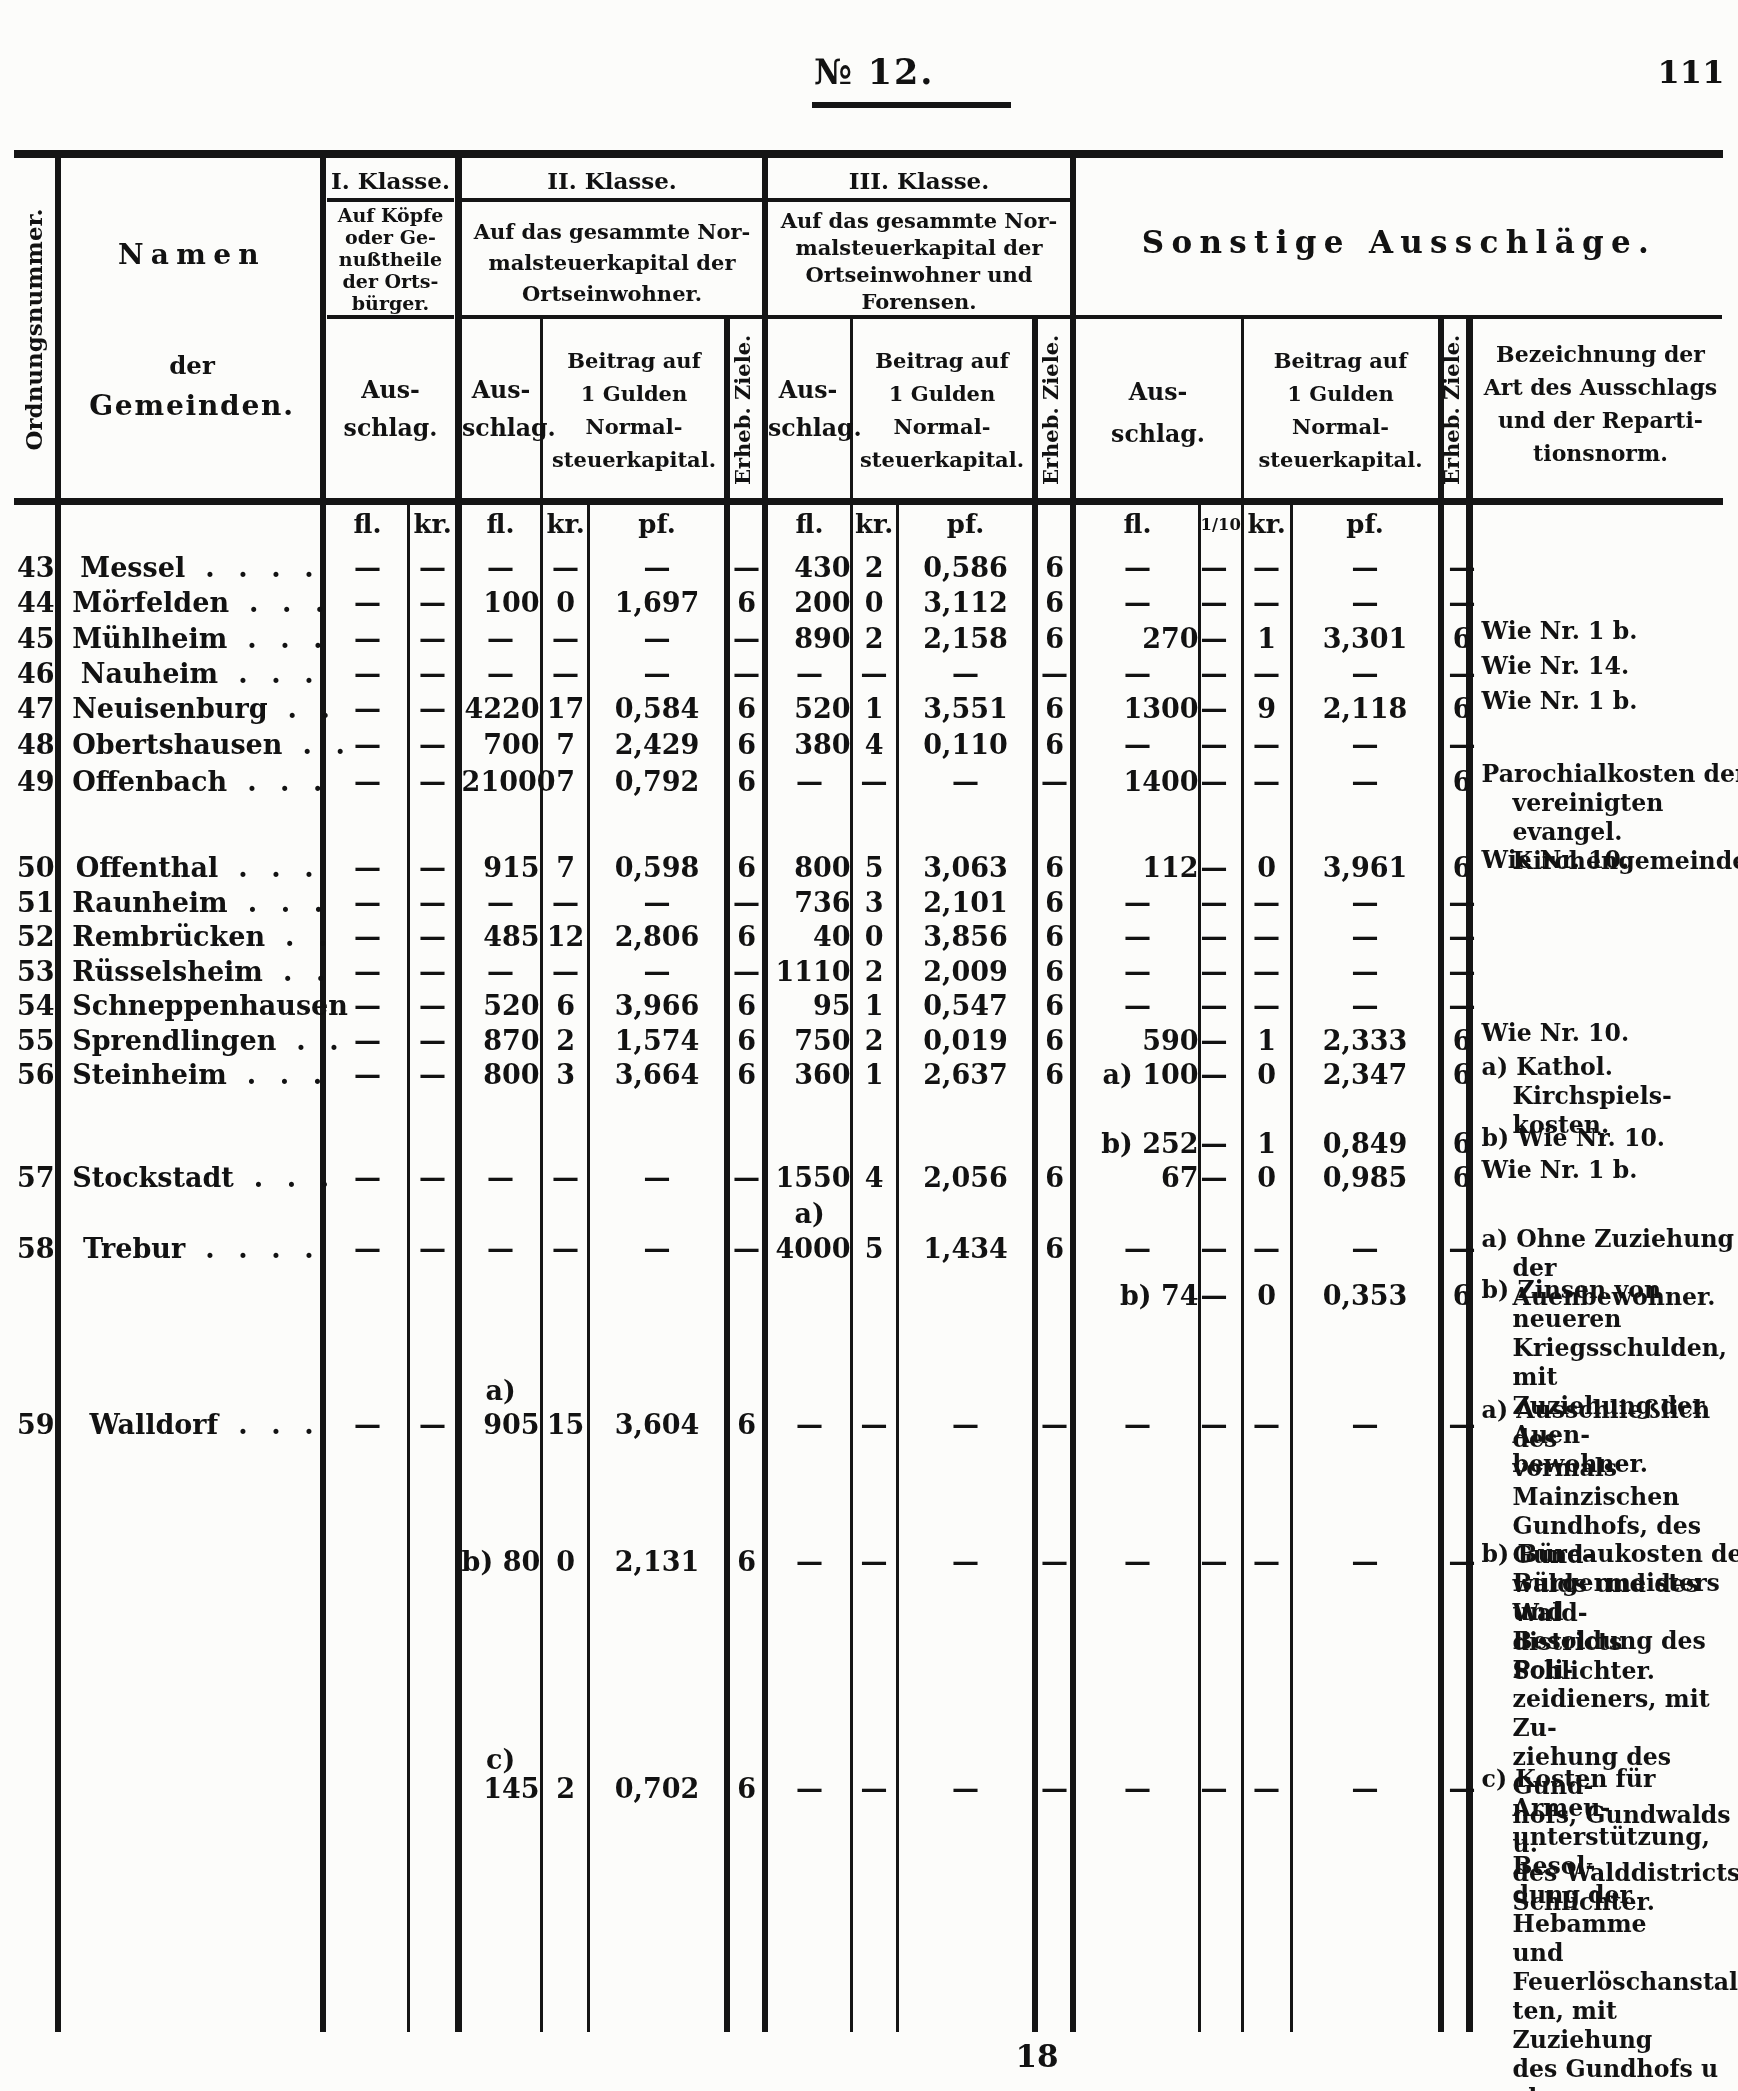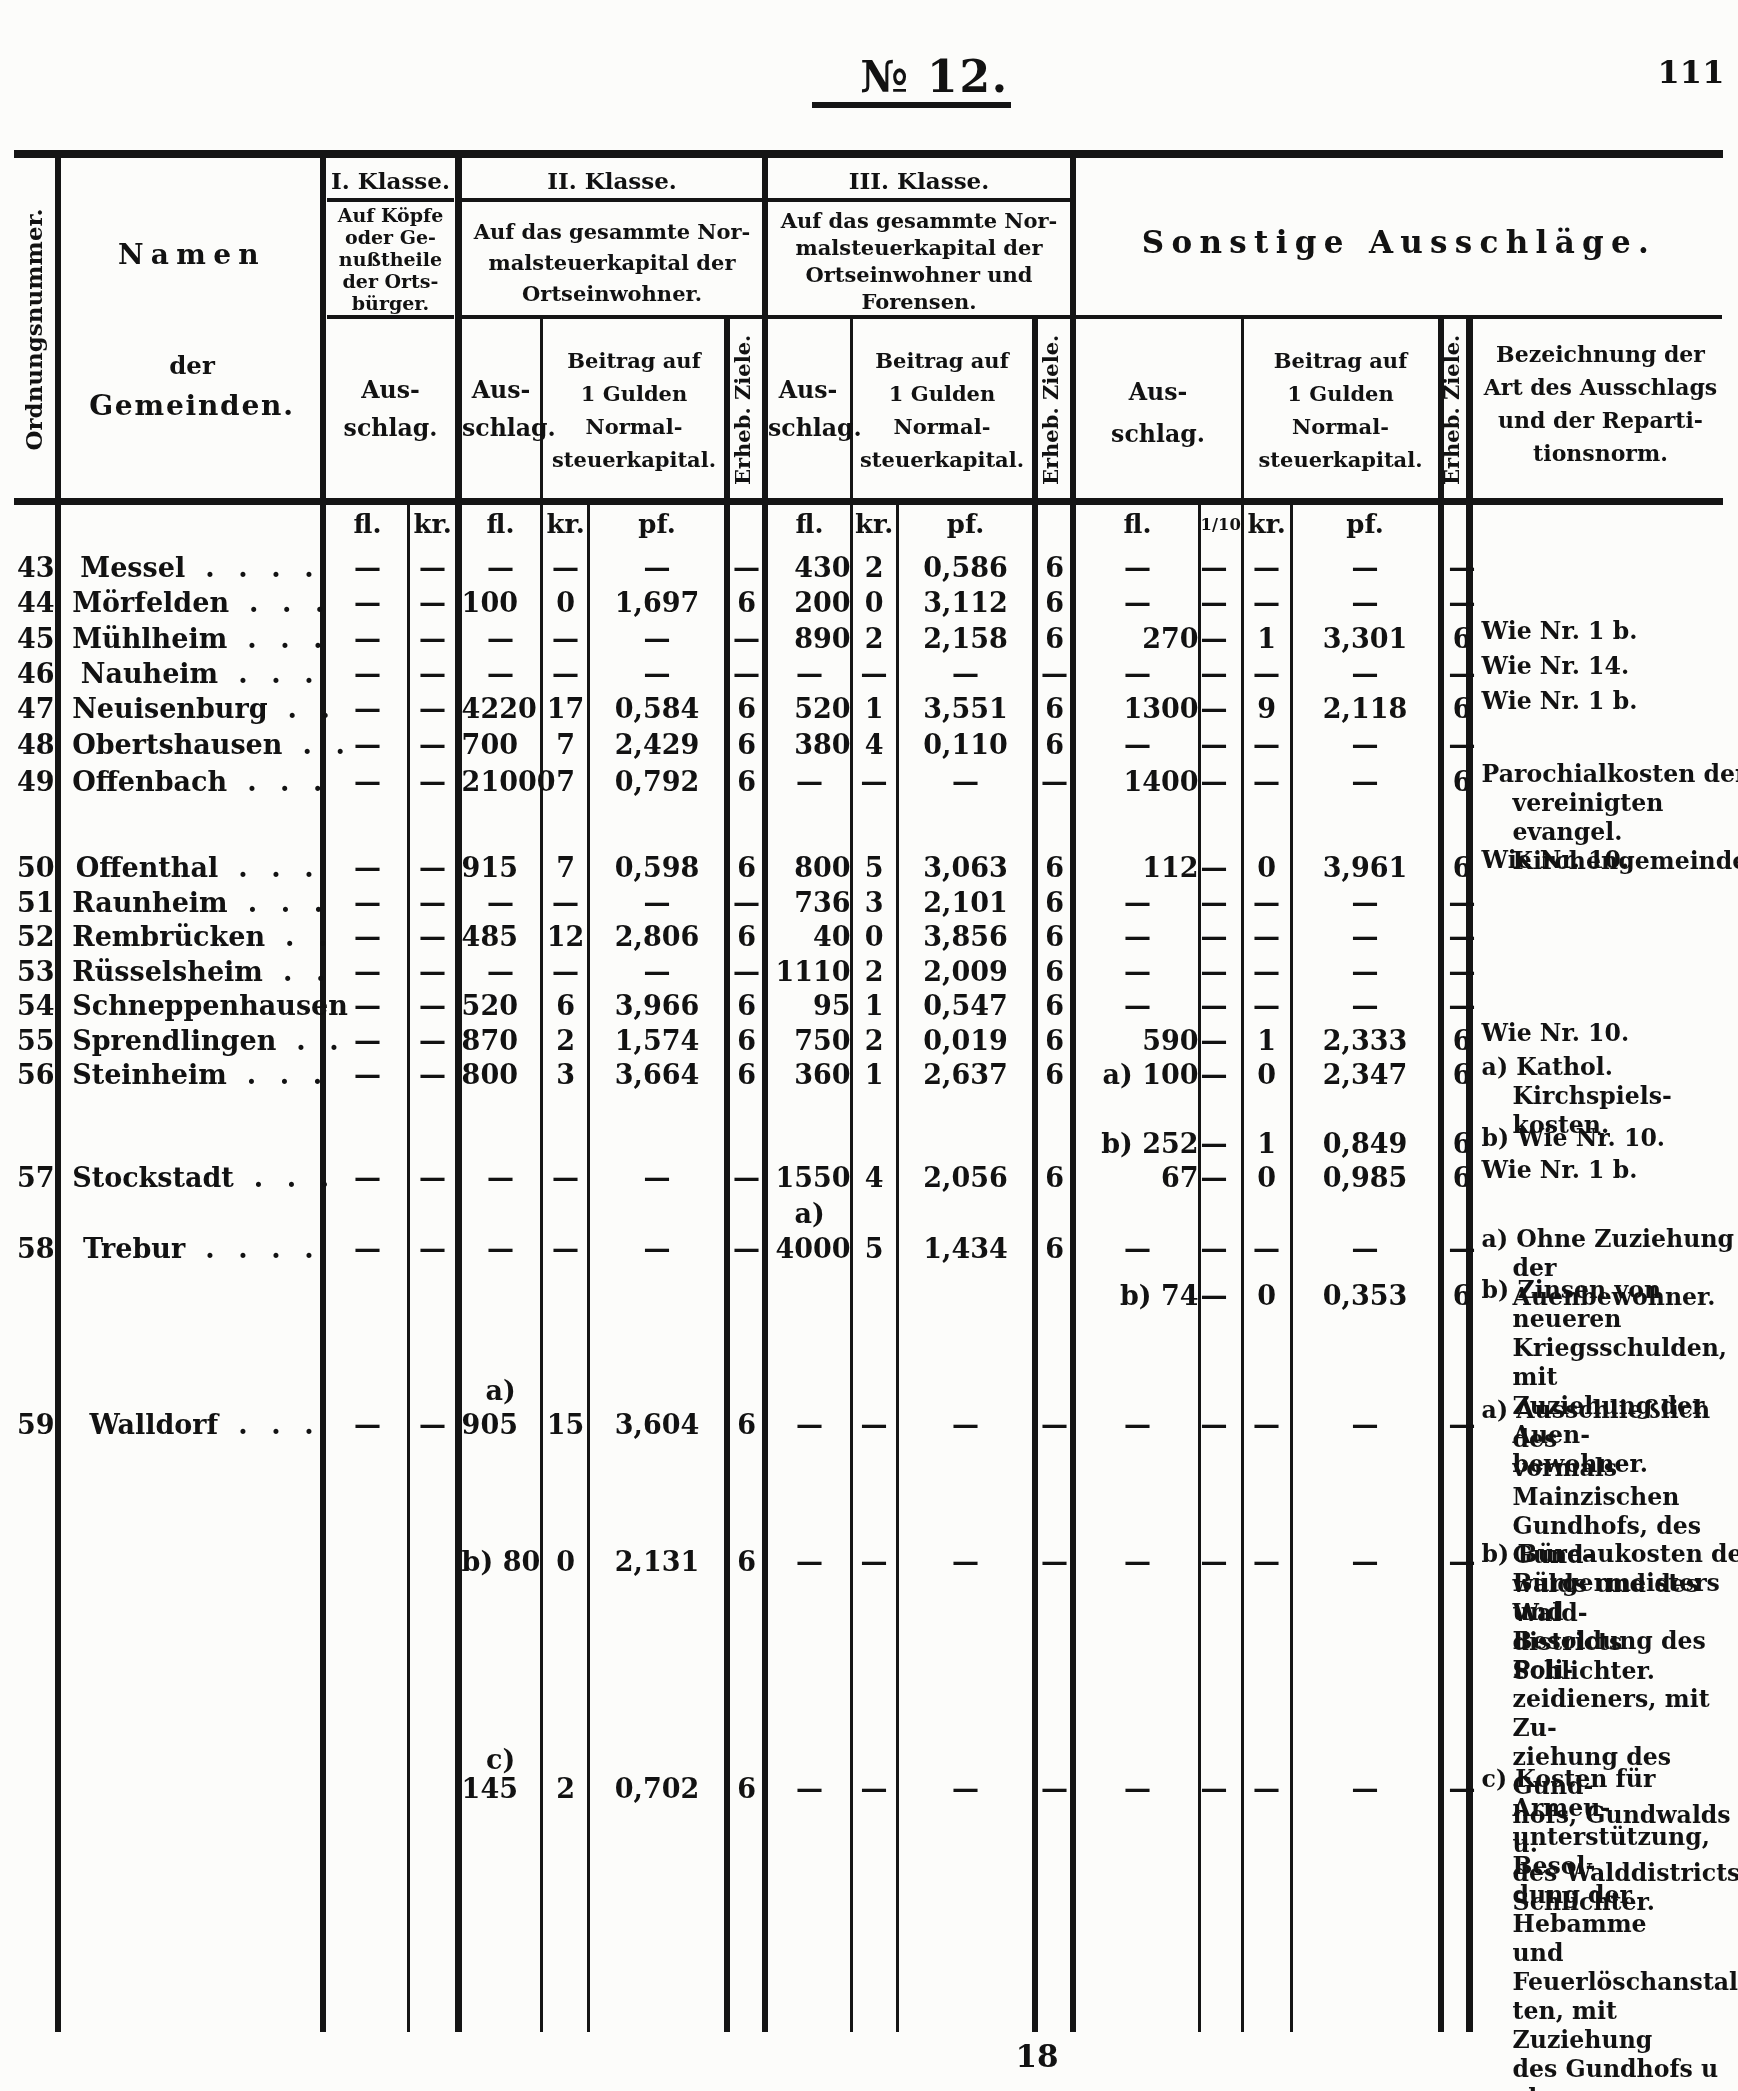--- a/index.html
+++ b/index.html
@@ -4,42 +4,42 @@
 <style>
   html,body{margin:0;padding:0;background:#e8e6e0;}
   .page{position:relative;width:1738px;height:2091px;background:#fcfcfa;color:#121212;
         font-family:"DejaVu Serif","Liberation Serif",serif;overflow:hidden;}
   .abs{position:absolute;}
   .b{font-weight:bold;}
   .ctr{text-align:center;}
   .pre{white-space:pre-line;}
   .line{position:absolute;background:#151515;}
   
-  .doc-title{position:absolute;left:814px;top:51px;width:195px;text-align:right;
-             font-size:44px;font-weight:bold;letter-spacing:1.8px;}
+  .doc-title{position:absolute;left:814px;top:51px;width:195px;text-align:left;
+             font-size:35px;font-weight:bold;letter-spacing:1.8px;}
   .title-rule{position:absolute;left:812px;top:102px;width:199px;height:5.5px;background:#151515;}
   .folio{position:absolute;left:1650px;top:53px;width:82px;font-size:32px;font-weight:bold;text-align:center;}
   .folio-bottom{position:absolute;left:996px;top:2038px;width:82px;font-size:31px;font-weight:bold;text-align:center;}
   
   .rot{position:absolute;transform:rotate(-90deg);transform-origin:center;text-align:center;
        font-weight:bold;white-space:nowrap;}
   
   .klabel{position:absolute;font-weight:bold;text-align:center;font-size:23px;}
   .kdesc{position:absolute;font-weight:bold;text-align:center;}
   .subhead{position:absolute;font-weight:bold;text-align:center;}
   
   .row{position:absolute;left:13.6px;width:1718px;height:35px;line-height:35px;
        font-size:27px;font-weight:bold;white-space:nowrap;}
   .cell{position:absolute;top:0;height:35px;}
   .c-num {left:0;width:41px;text-align:right;padding-right:7.3px;}
   .c-name{left:55px;width:265px;text-align:right;padding-left:3.6px;}
   .dots{letter-spacing:23.6px;margin-left:20px;font-weight:bold;}
   .c-k1fl{left:315px;width:78px;text-align:center;}
   .c-k1kr{left:397px;width:44px;text-align:center;}
-  .c-k2fl{left:448px;width:78px;padding-right:8px;}
+  .c-k2fl{left:448px;width:78px;text-align:right;padding-right:8px;}
   .c-k2kr{left:530px;width:44px;text-align:center;}
   .c-k2pf{left:577px;width:133px;text-align:center;}
   .c-k2e {left:718px;width:30px;text-align:center;}
   .c-k3fl{left:755px;width:82px;text-align:right;padding-right:3.6px;}
   .c-k3kr{left:839px;width:43px;text-align:center;}
   .c-k3pf{left:885px;width:134px;text-align:center;}
   .c-k3e {left:1026px;width:30px;text-align:center;}
   .c-sfl {left:1063px;width:122px;text-align:right;padding-right:7.3px;}
   .c-st  {left:1187px;width:25px;text-align:center;}
   .c-skr {left:1230px;width:46px;text-align:center;}

